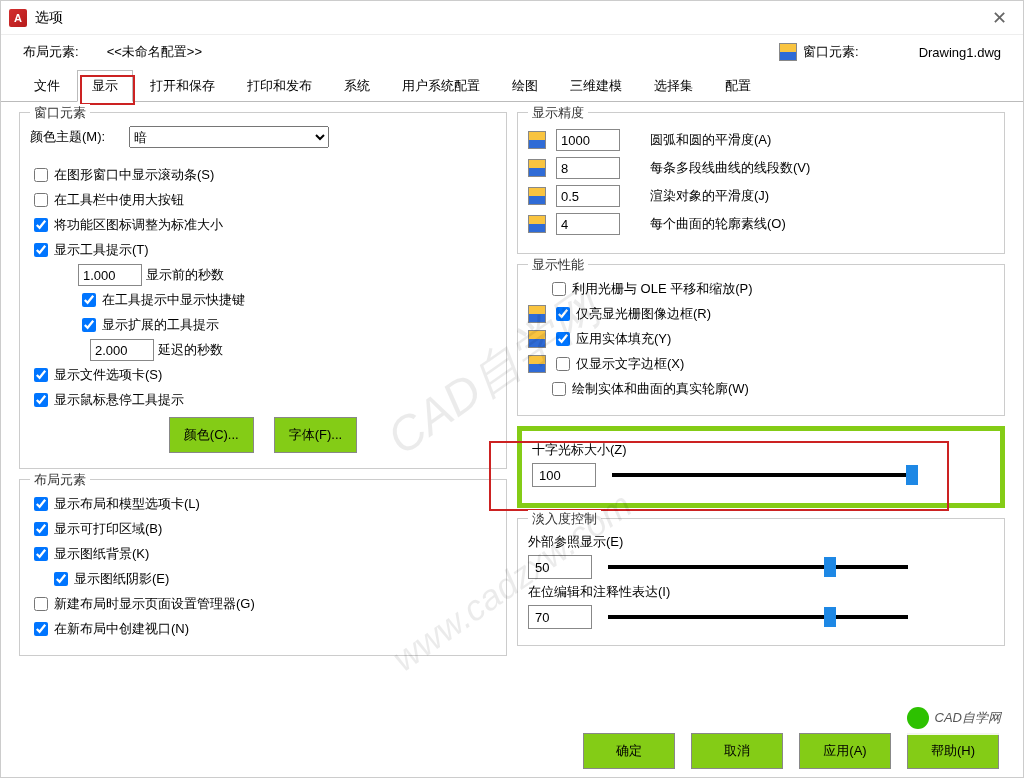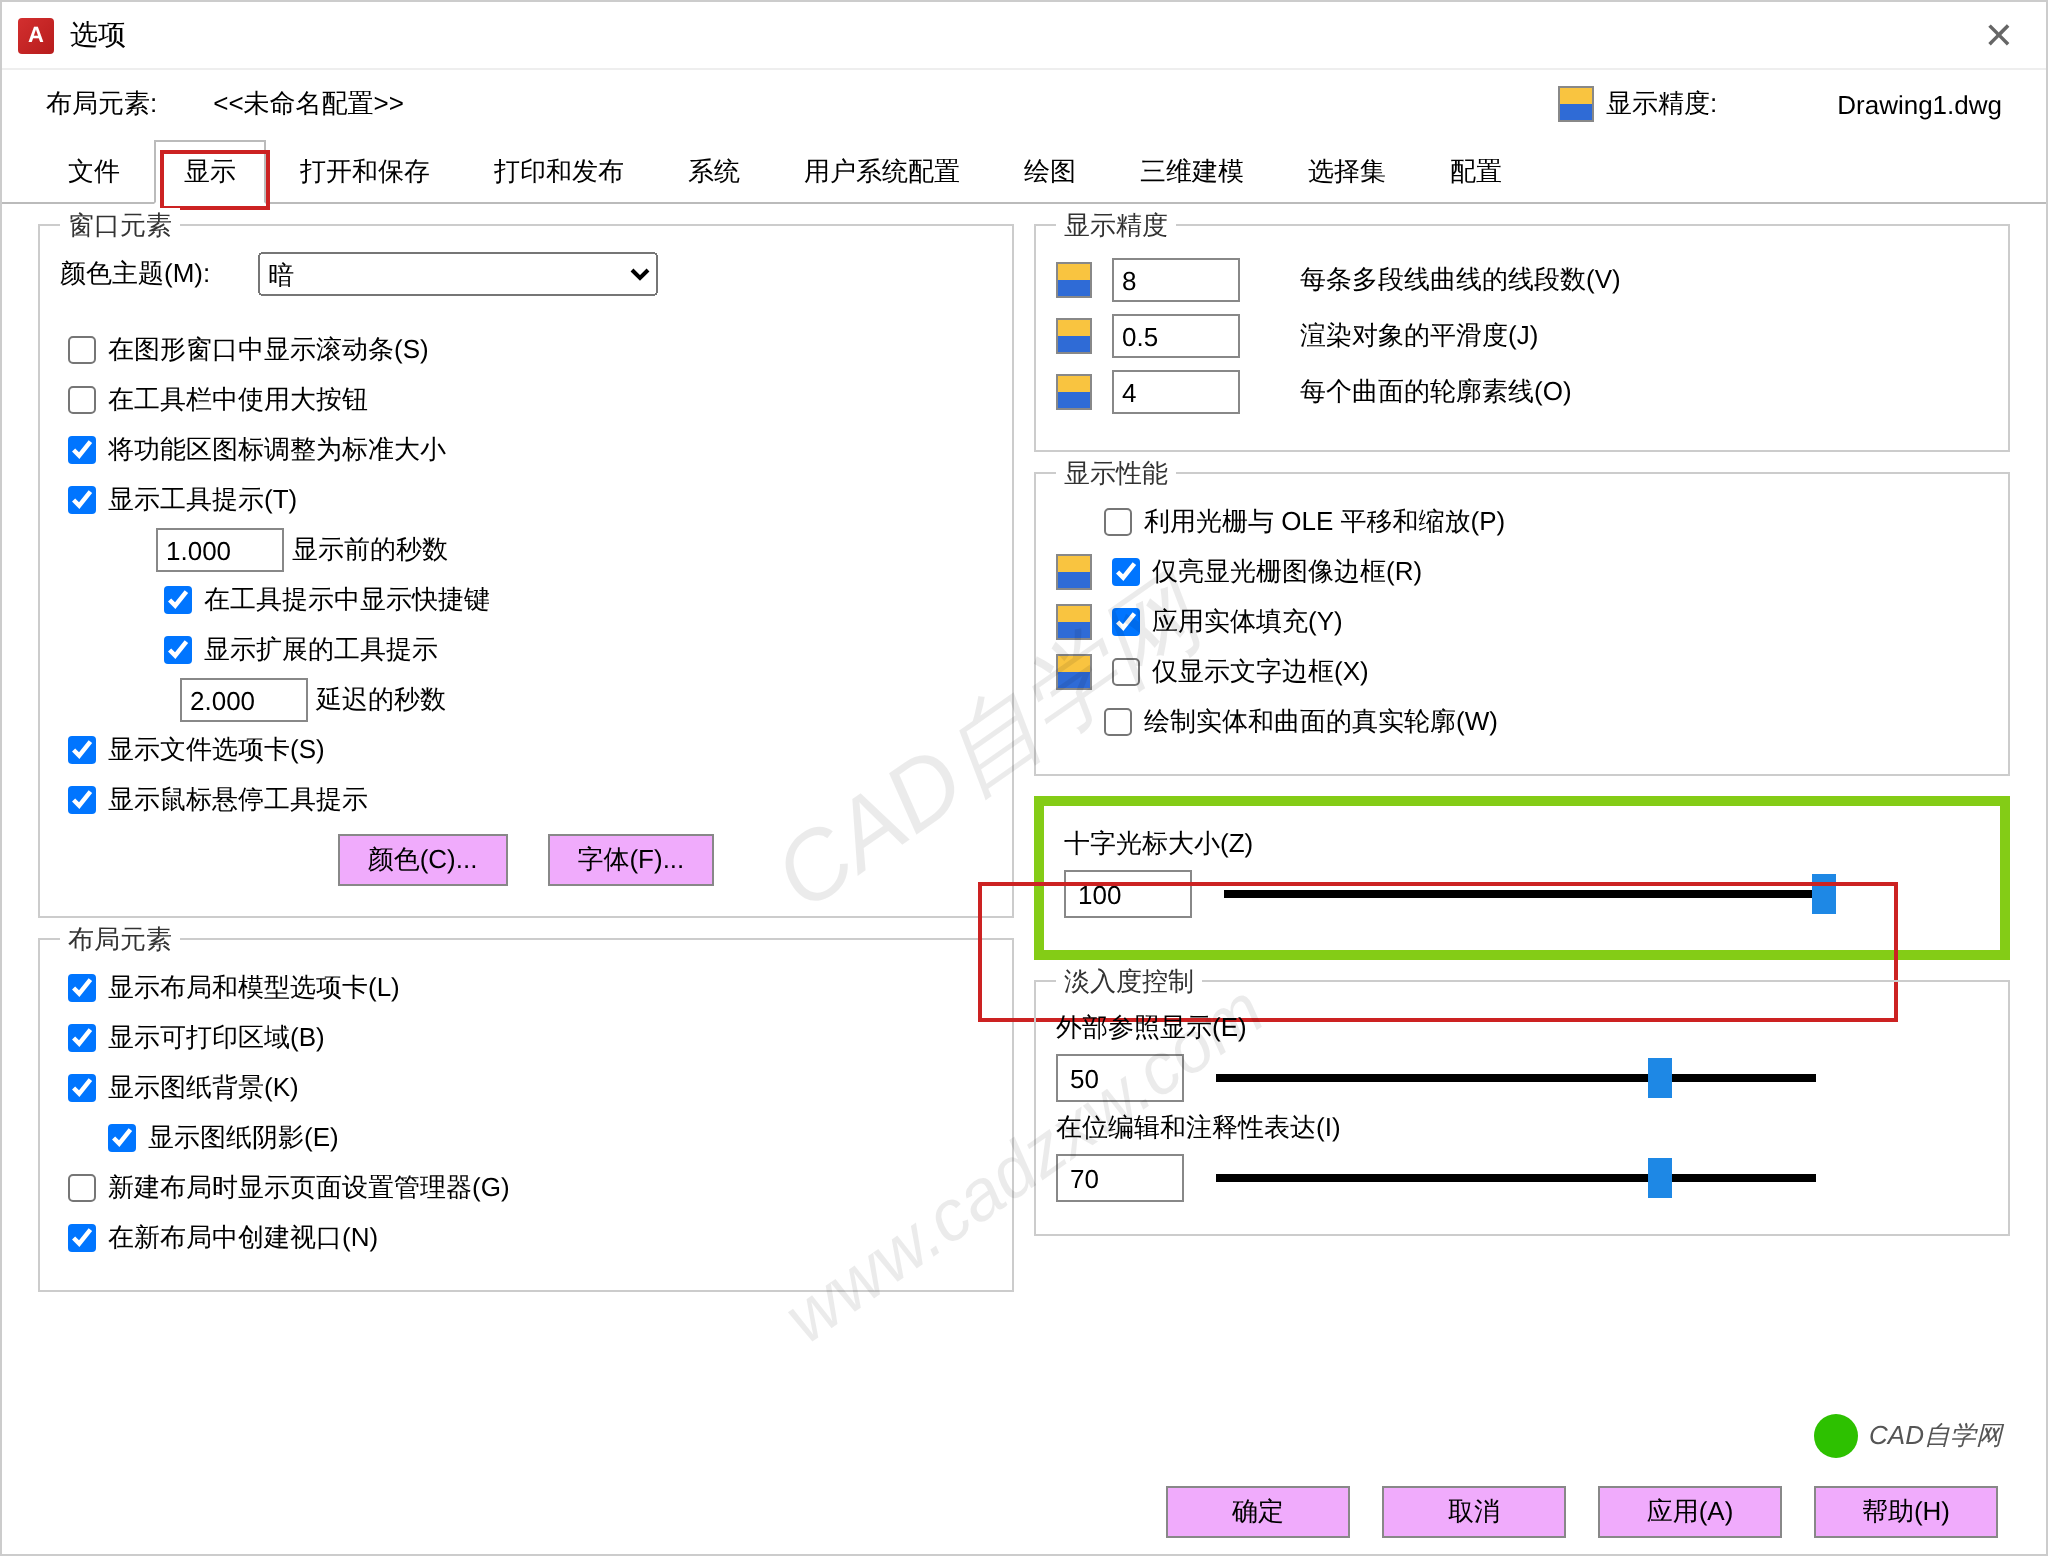--- a/index.html
+++ b/index.html
@@ -21,21 +21,21 @@
 .group { border: 1px solid #ccc; padding: 10px 10px 12px 10px; margin-bottom: 10px; position: relative; }
 .group .legend { position: absolute; top: -9px; left: 10px; background: #fff; padding: 0 4px; color: #333; }
 .row { display: flex; align-items: center; margin: 3px 0; min-height: 22px; }
 label, span, button { font-size: 13px; }
 select.themesel { width: 200px; height: 22px; }
 input[type=text].numinp { width: 64px; height: 22px; padding: 1px 4px; border: 1px solid #888; }
 input[type=checkbox] { width: 14px; height: 14px; margin-right: 6px; }
 .indent1 { padding-left: 20px; }
 .indent2 { padding-left: 48px; }
 .indent3 { padding-left: 60px; }
-.btn { height: 26px; padding: 2px 14px; background: #f0abfc; border: 1px solid #888; cursor: pointer; }
+.btn { height: 36px; padding: 2px 14px; background: #84cc16; border: 1px solid #888; cursor: pointer; }
 .precision-row { display: flex; align-items: center; margin: 6px 0; gap: 10px; }
 .precicon { width: 18px; height: 18px; background: linear-gradient(180deg,#f9c440 50%,#2f6bd6 50%); border: 1px solid #888; flex-shrink: 0; }
 .slider-row { display: flex; align-items: center; gap: 16px; margin: 4px 0; }
 .slider-row input[type=text] { width: 64px; height: 24px; border: 1px solid #888; text-align: left; padding: 2px 6px; }
 .slider-track { flex: 1; height: 4px; background: #000; position: relative; max-width: 300px; }
 .slider-thumb { position: absolute; top: -8px; width: 12px; height: 20px; background: #1e88e5; }
 .bottom-row { position: absolute; bottom: 8px; right: 24px; display: flex; gap: 16px; }
 .bottom-row .btn { width: 92px; }
 .watermark { position: absolute; color: rgba(0,0,0,0.08); font-size: 48px; transform: rotate(-35deg); pointer-events: none; font-style: italic; }
 .wm-badge { position: absolute; right: 12px; bottom: 42px; background: rgba(255,255,255,0.9); padding: 6px 10px; font-size: 18px; color: #555; font-style: italic; display:flex; align-items:center; gap:6px; }
@@ -52,21 +52,21 @@
     <div class="app-logo">A</div>
     <div class="title">选项</div>
     <div class="close-x">✕</div>
   </div>
 
   <div class="profile-row">
     <span>布局元素:</span>
     <span class="val" style="">&lt;&lt;未命名配置&gt;&gt;</span>
     <span style="flex:1"></span>
     <span class="drw-icon"></span>
-    <span>显示精度:</span>
+    <span>窗口元素:</span>
     <span style="margin-left:60px">Drawing1.dwg</span>
   </div>
 
   <div class="tabs">
     <div class="tab">文件</div>
     <div class="tab active">显示</div>
     <div class="tab">打开和保存</div>
     <div class="tab">打印和发布</div>
     <div class="tab">系统</div>
     <div class="tab">用户系统配置</div>
@@ -160,20 +160,25 @@
             <span>在新布局中创建视口(N)</span>
           </div>
       </div>
     </div>
 
     <div class="col">
       <div class="group">
         <div class="legend">显示精度</div>
         <div class="precision-row">
             <span class="precicon"></span>
+            <input type="text" class="numinp" value="1000" style="">
+            <span style="margin-left:20px">圆弧和圆的平滑度(A)</span>
+          </div>
+        <div class="precision-row">
+            <span class="precicon"></span>
             <input type="text" class="numinp" value="8" style="">
             <span style="margin-left:20px">每条多段线曲线的线段数(V)</span>
           </div>
         <div class="precision-row">
             <span class="precicon"></span>
             <input type="text" class="numinp" value="0.5" style="">
             <span style="margin-left:20px">渲染对象的平滑度(J)</span>
           </div>
         <div class="precision-row">
             <span class="precicon"></span>

